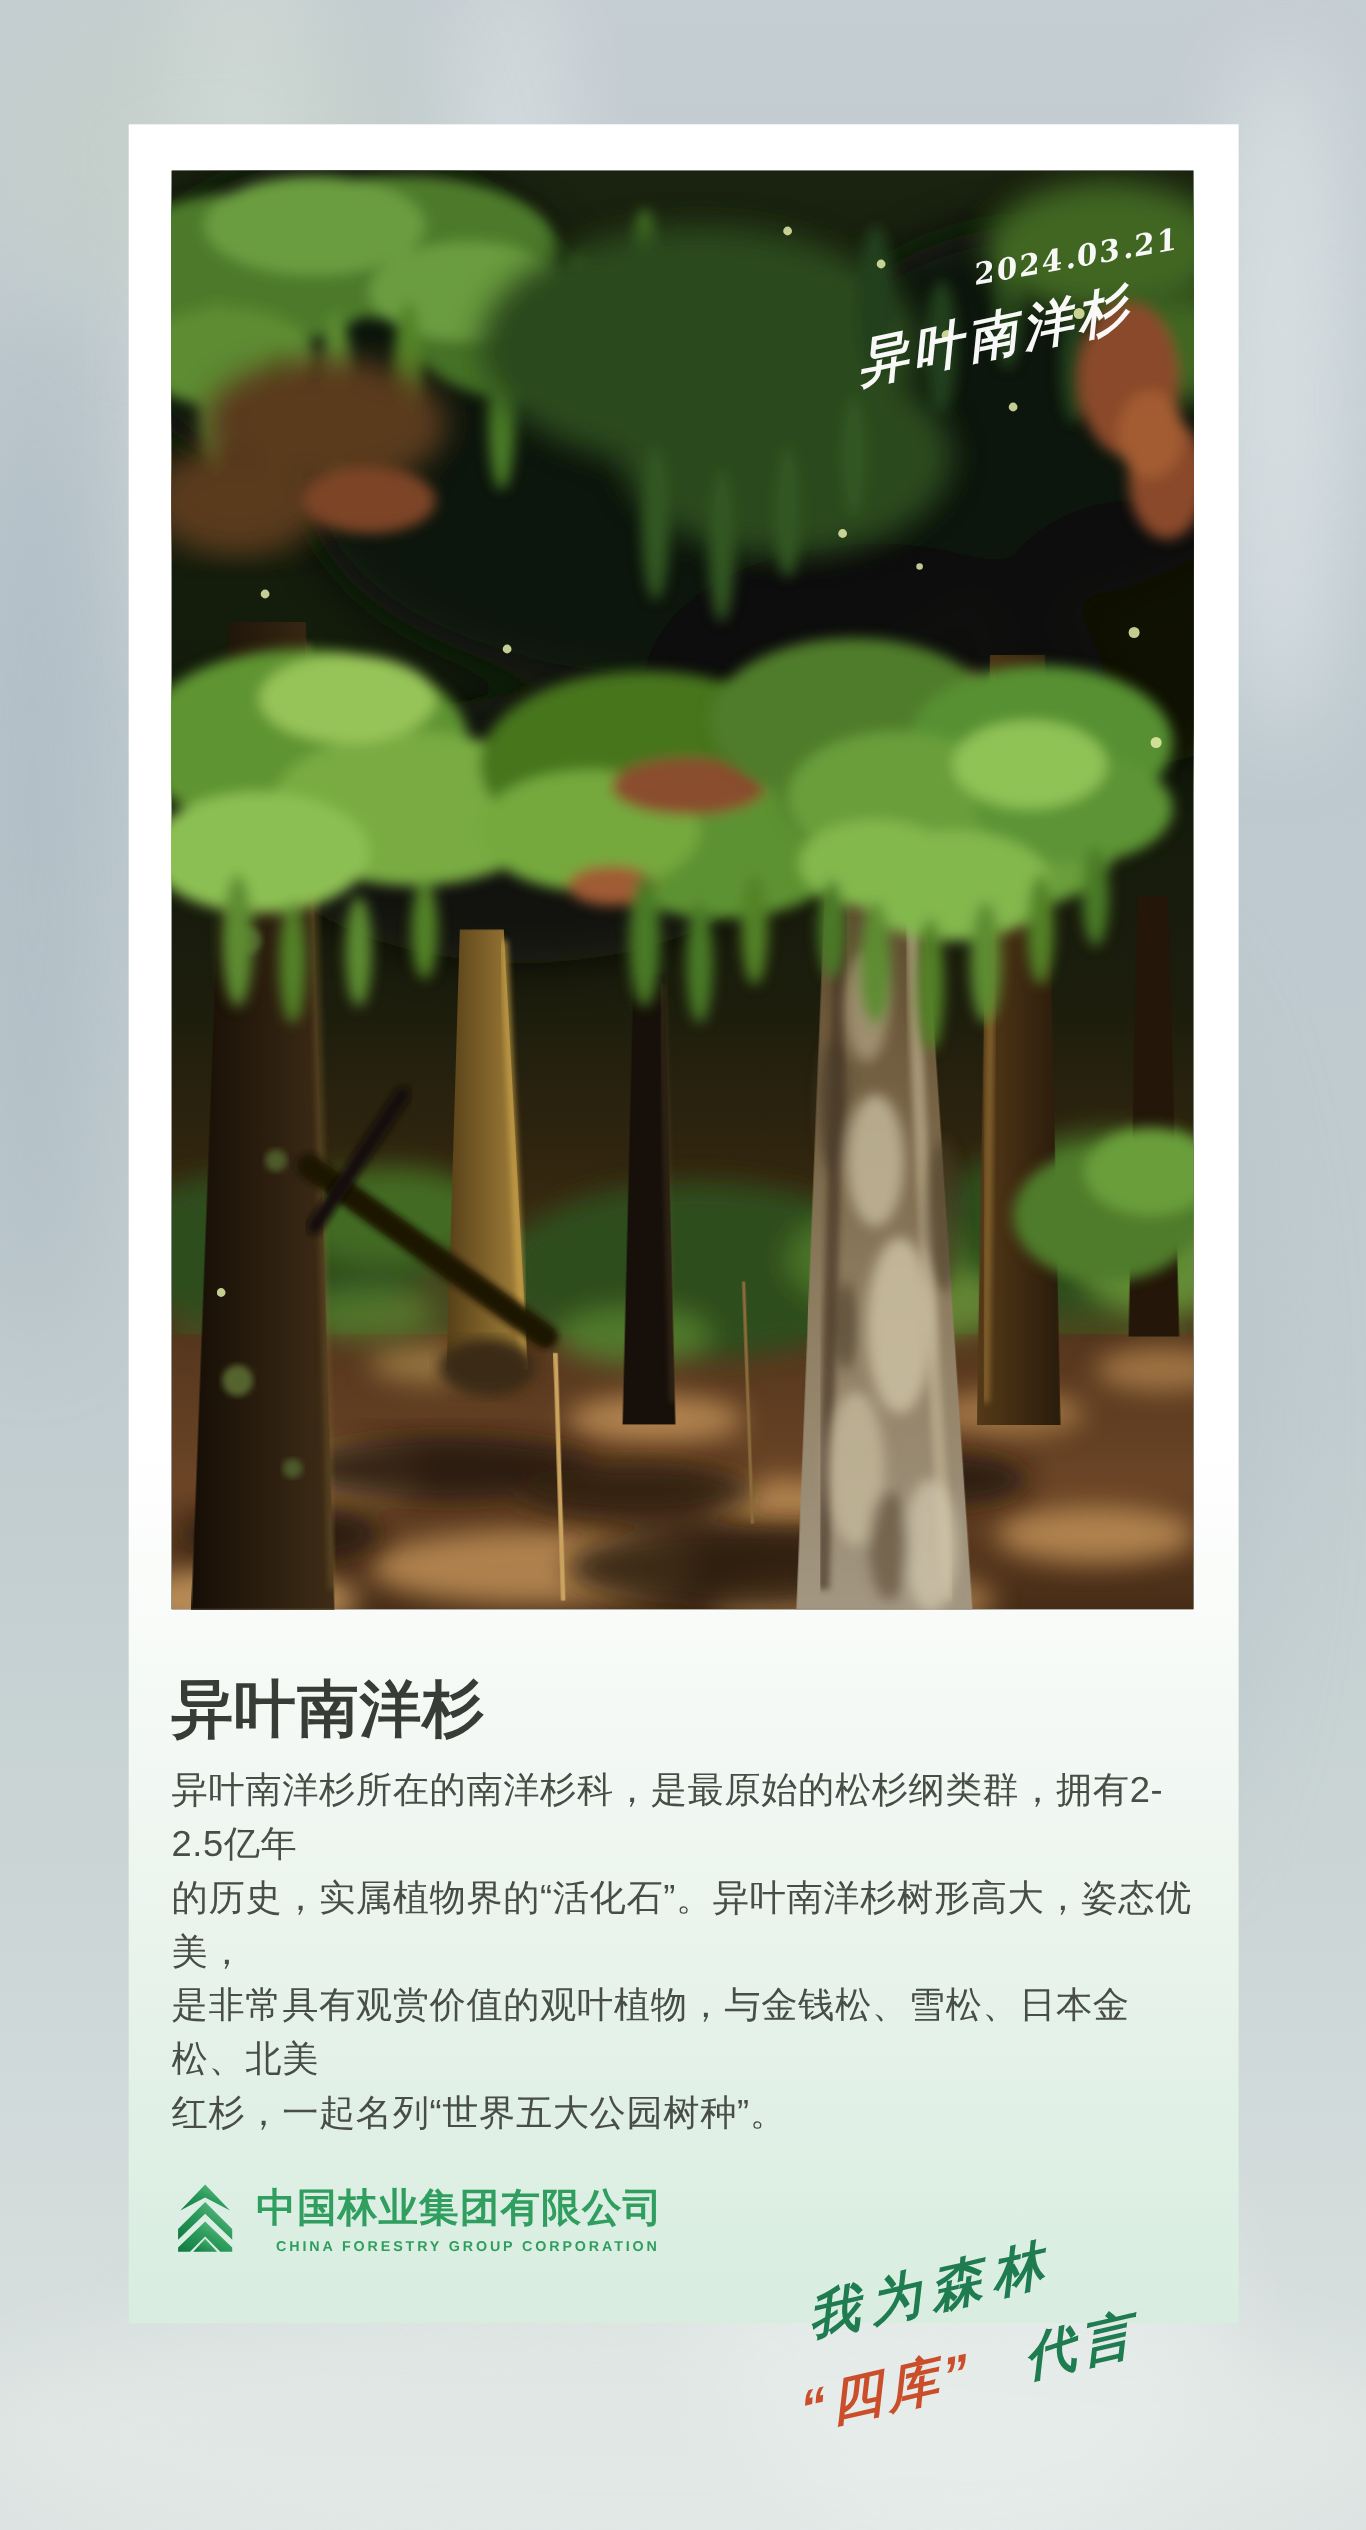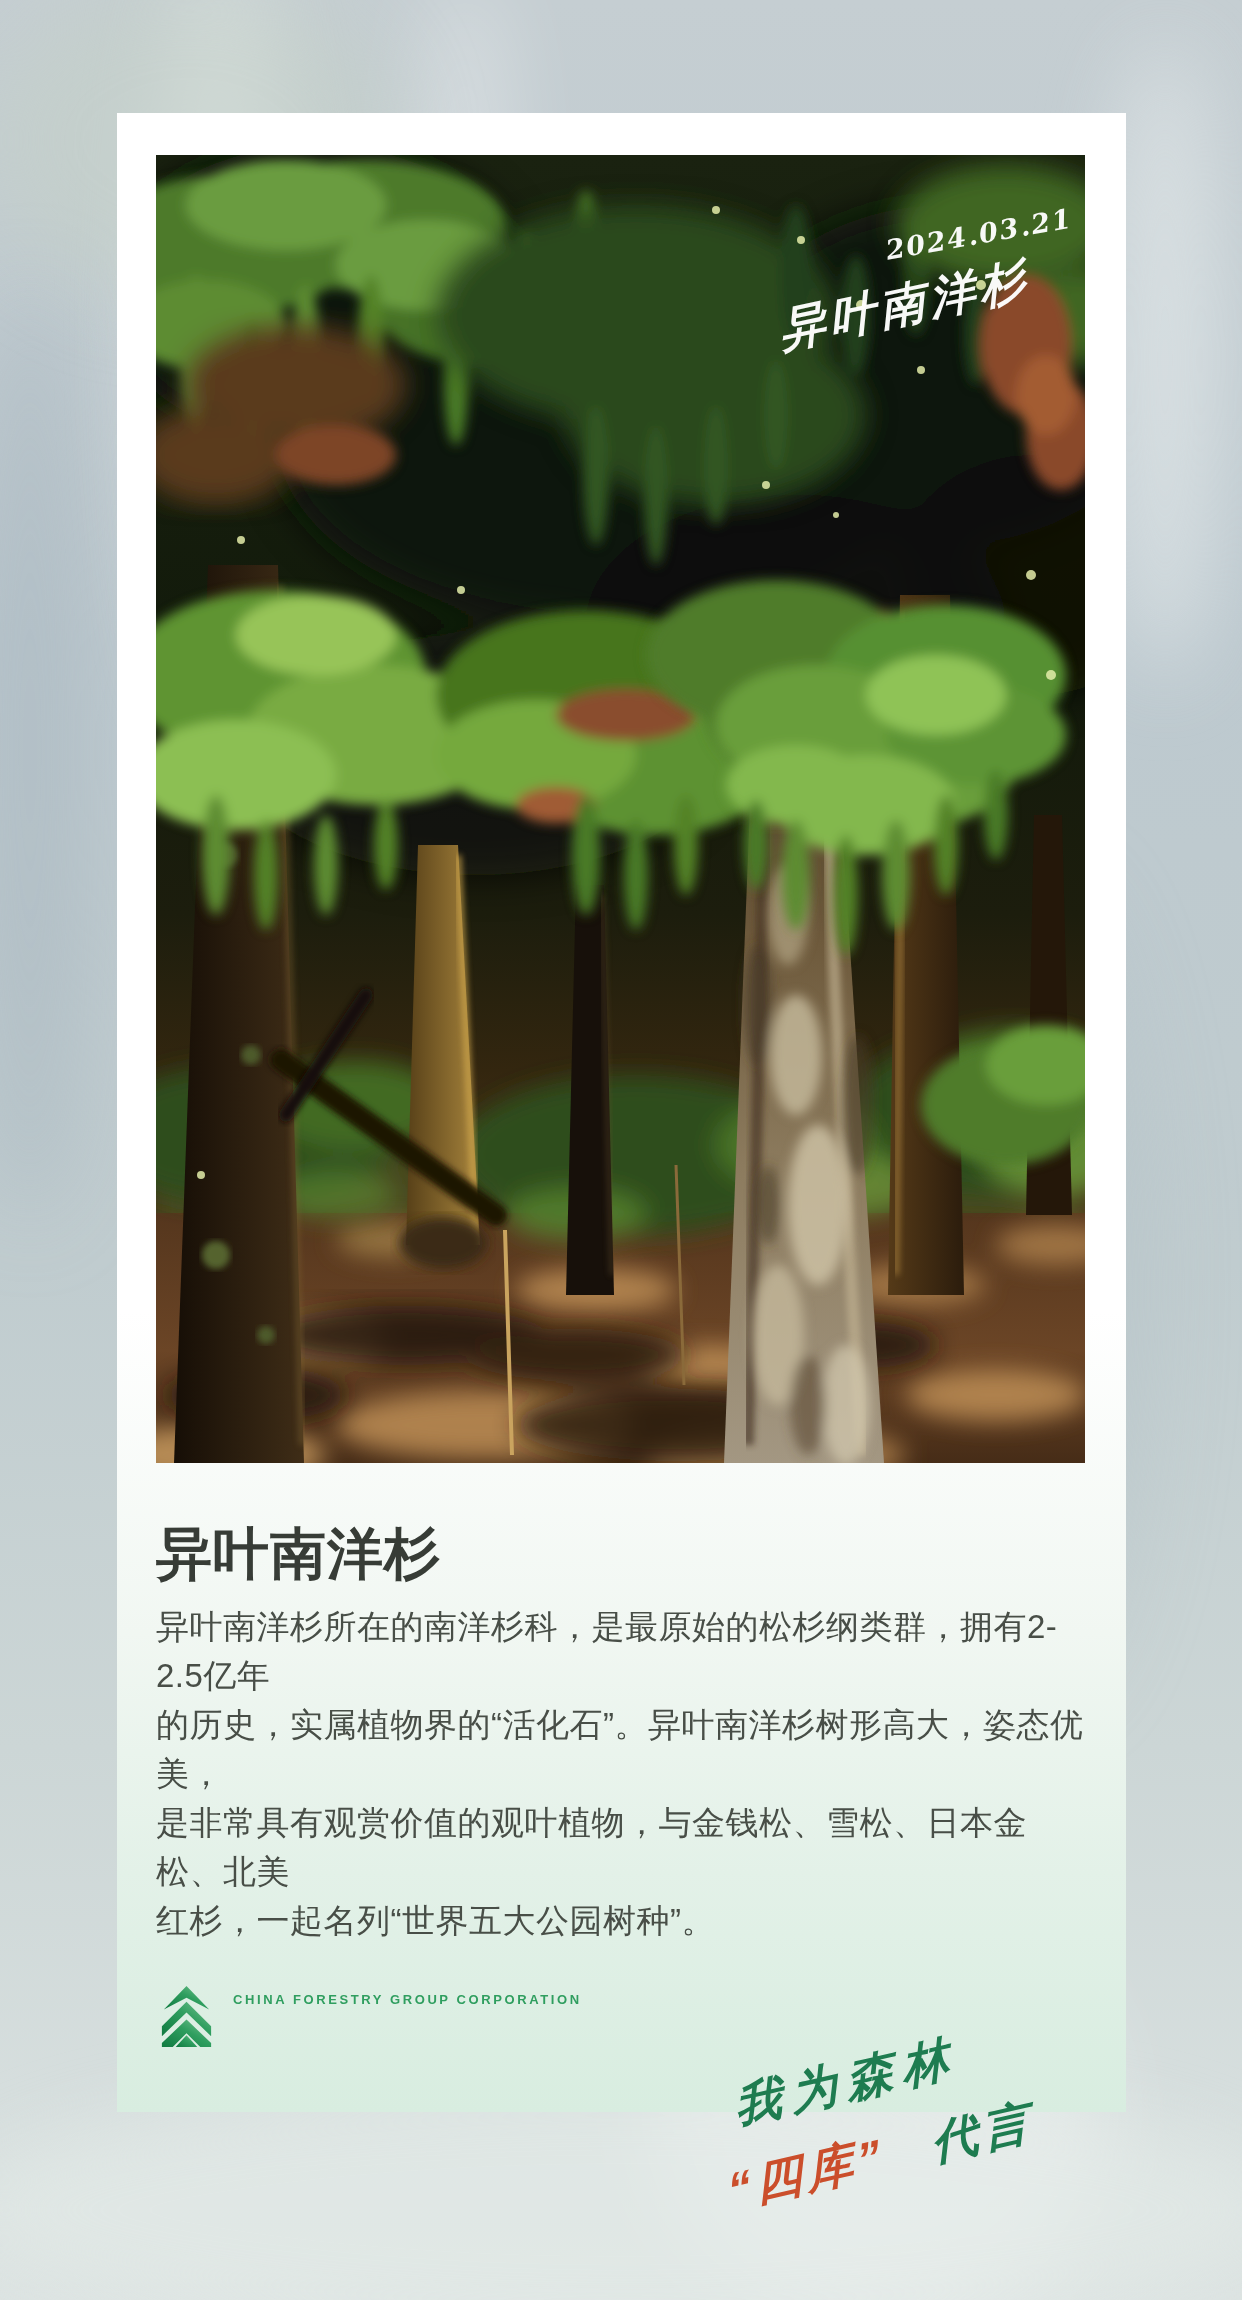--- a/index.html
+++ b/index.html
@@ -29,21 +29,21 @@
 
   .title{position:absolute;left:39px;top:1404px;margin:0;font-size:56px;font-weight:600;
         color:#373c36;letter-spacing:1px;}
   .desc{position:absolute;left:39px;top:1489px;width:936px;margin:0;font-size:33px;line-height:49px;
         color:#484e47;white-space:pre-line;letter-spacing:0.5px;}
 
   .logo{position:absolute;left:38px;top:1872px;display:flex;align-items:flex-start;}
   .logo-icon{width:63px;height:63px;flex:0 0 auto;}
   .logo-text{margin-left:15px;}
   .logo-cn{font-size:36px;font-weight:bold;color:#2f9e5f;letter-spacing:1px;line-height:40px;margin-top:2px;}
-  .logo-en{font-size:13px;font-weight:bold;color:#2f9e5f;letter-spacing:2.6px;margin-top:7px;}
+  .logo-en{font-size:13px;font-weight:bold;color:#2f9e5f;letter-spacing:2.6px;margin-top:7px;margin-left:18px;}
 
   .slogan{position:absolute;left:703px;top:2083px;transform:rotate(-13deg);transform-origin:0 0;
         font-style:italic;font-weight:bold;z-index:5;}
   .slogan-l1{font-size:47px;letter-spacing:10px;color:#1e7c50;margin-left:26px;transform:skewX(-6deg);}
   .slogan-l2{font-size:47px;letter-spacing:5px;margin-top:17px;transform:skewX(-6deg);}
   .slogan-red{color:#cb4e2b;}
   .slogan-green{color:#1e7c50;margin-left:30px;}
 </style>
 </head>
 <body>
@@ -312,20 +312,21 @@
               <stop offset="55%" stop-color="#2f9e5f"></stop>
               <stop offset="100%" stop-color="#7cc695"></stop>
           </linearGradient>
         </defs>
         <path d="M32,1 L55,25 L32,13 L9,25 Z" fill="url(#lgTree)"></path>
         <path d="M32,17 L57,42 L57,52 L32,28 L7,52 L7,42 Z" fill="url(#lgTree)"></path>
         <path d="M32,35 L57,59 L57,63 L46,63 L32,49 L18,63 L7,63 L7,59 Z" fill="url(#lgTree)"></path>
         <path d="M32,51 L43,63 L21,63 Z" fill="url(#lgTree)"></path>
       </svg>
       <div class="logo-text">
+        <div class="logo-cn">中国林业集团有限公司</div>
         <div class="logo-en">CHINA FORESTRY GROUP CORPORATION</div>
       </div>
     </div>
   </div>
 
   <div class="slogan">
     <div class="slogan-l1">我为森林</div>
     <div class="slogan-l2">
       <span class="slogan-red">“四库”</span>
       <span class="slogan-green">代言</span>

